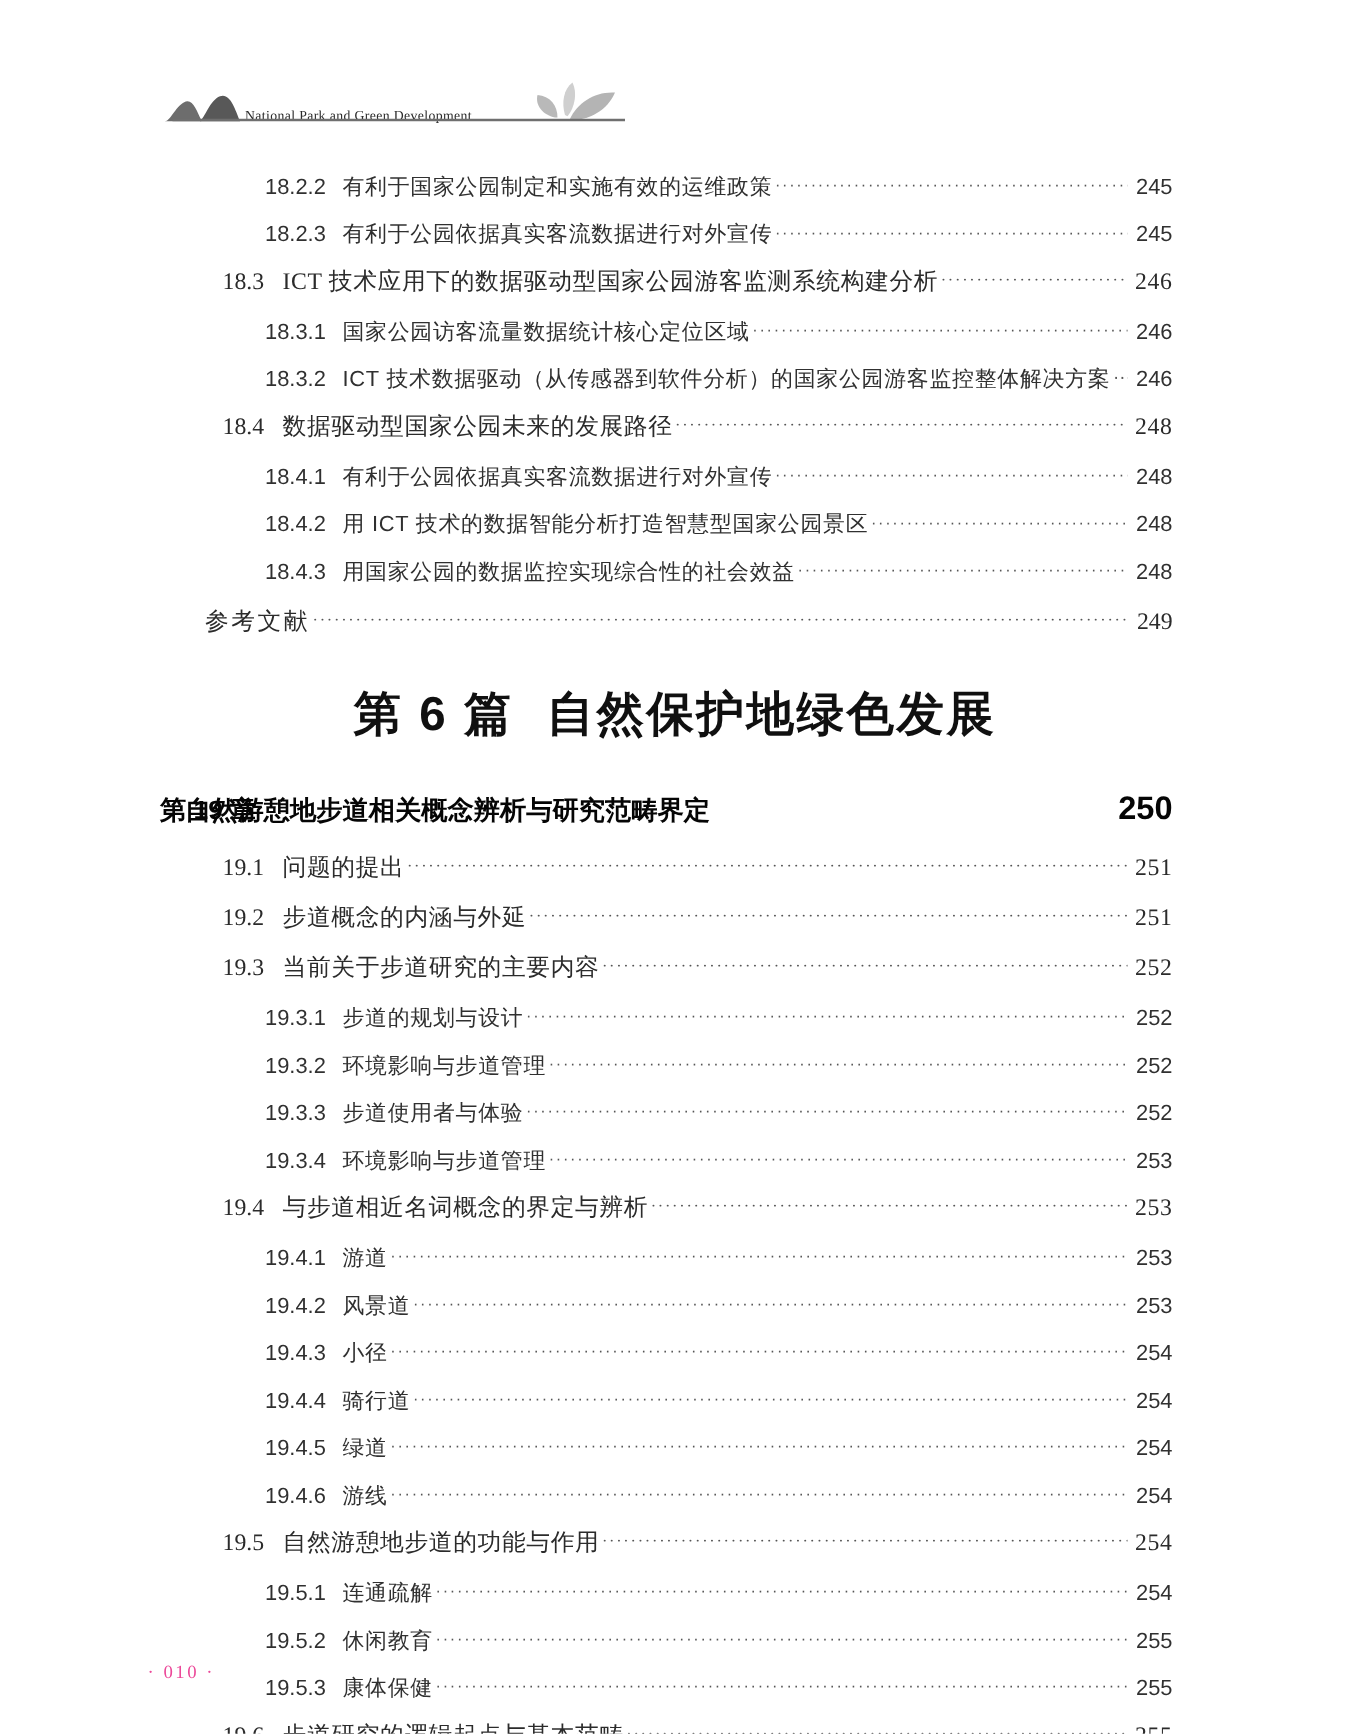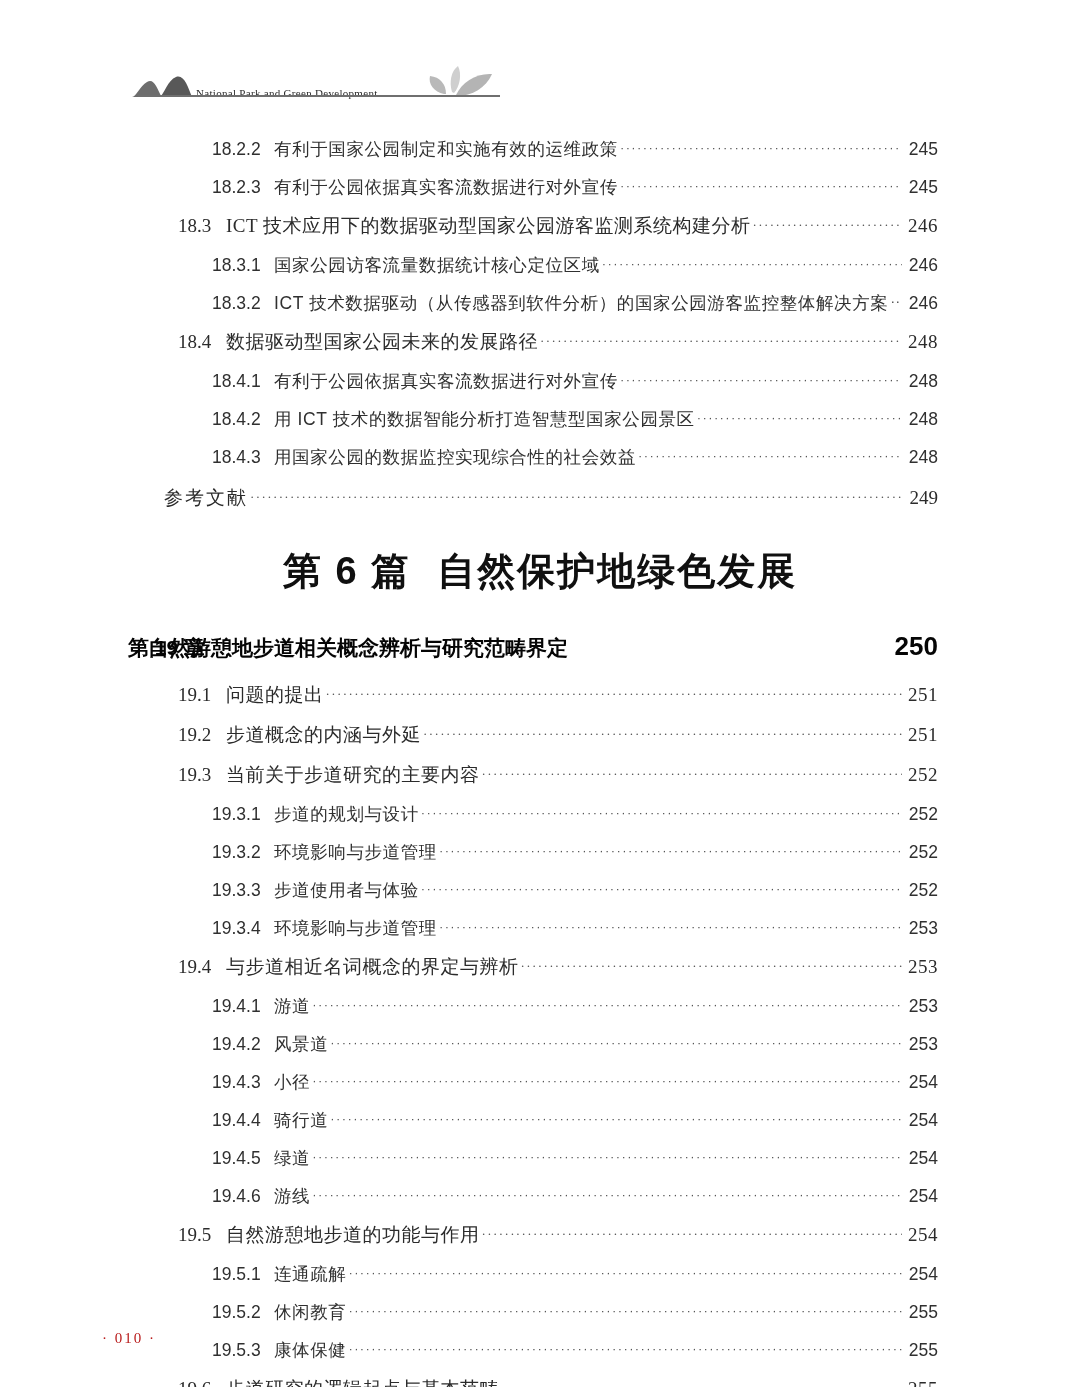--- a/index.html
+++ b/index.html
@@ -163,24 +163,24 @@
     letter-spacing: 1.2px;
     font-size: 14px;
     top: -4px;
     color: #1a1a1a;
   }
   .chapter .pageno { min-width: 44px; font-size: 26px; }
 
   
   #folio {
     position: absolute;
-    left: 102px;
+    left: 118px;
     top: 1330px;
     font-size: 15px;
-    color: #b91c1c;
+    color: #ec4899;
     letter-spacing: 2px;
     font-family: "Liberation Serif", "DejaVu Serif", serif;
   }
 </style>
 </head>
 <body>
 
 <div id="running-header">
   <span class="mountains">
     <svg width="64" height="24" viewBox="0 0 64 24">

